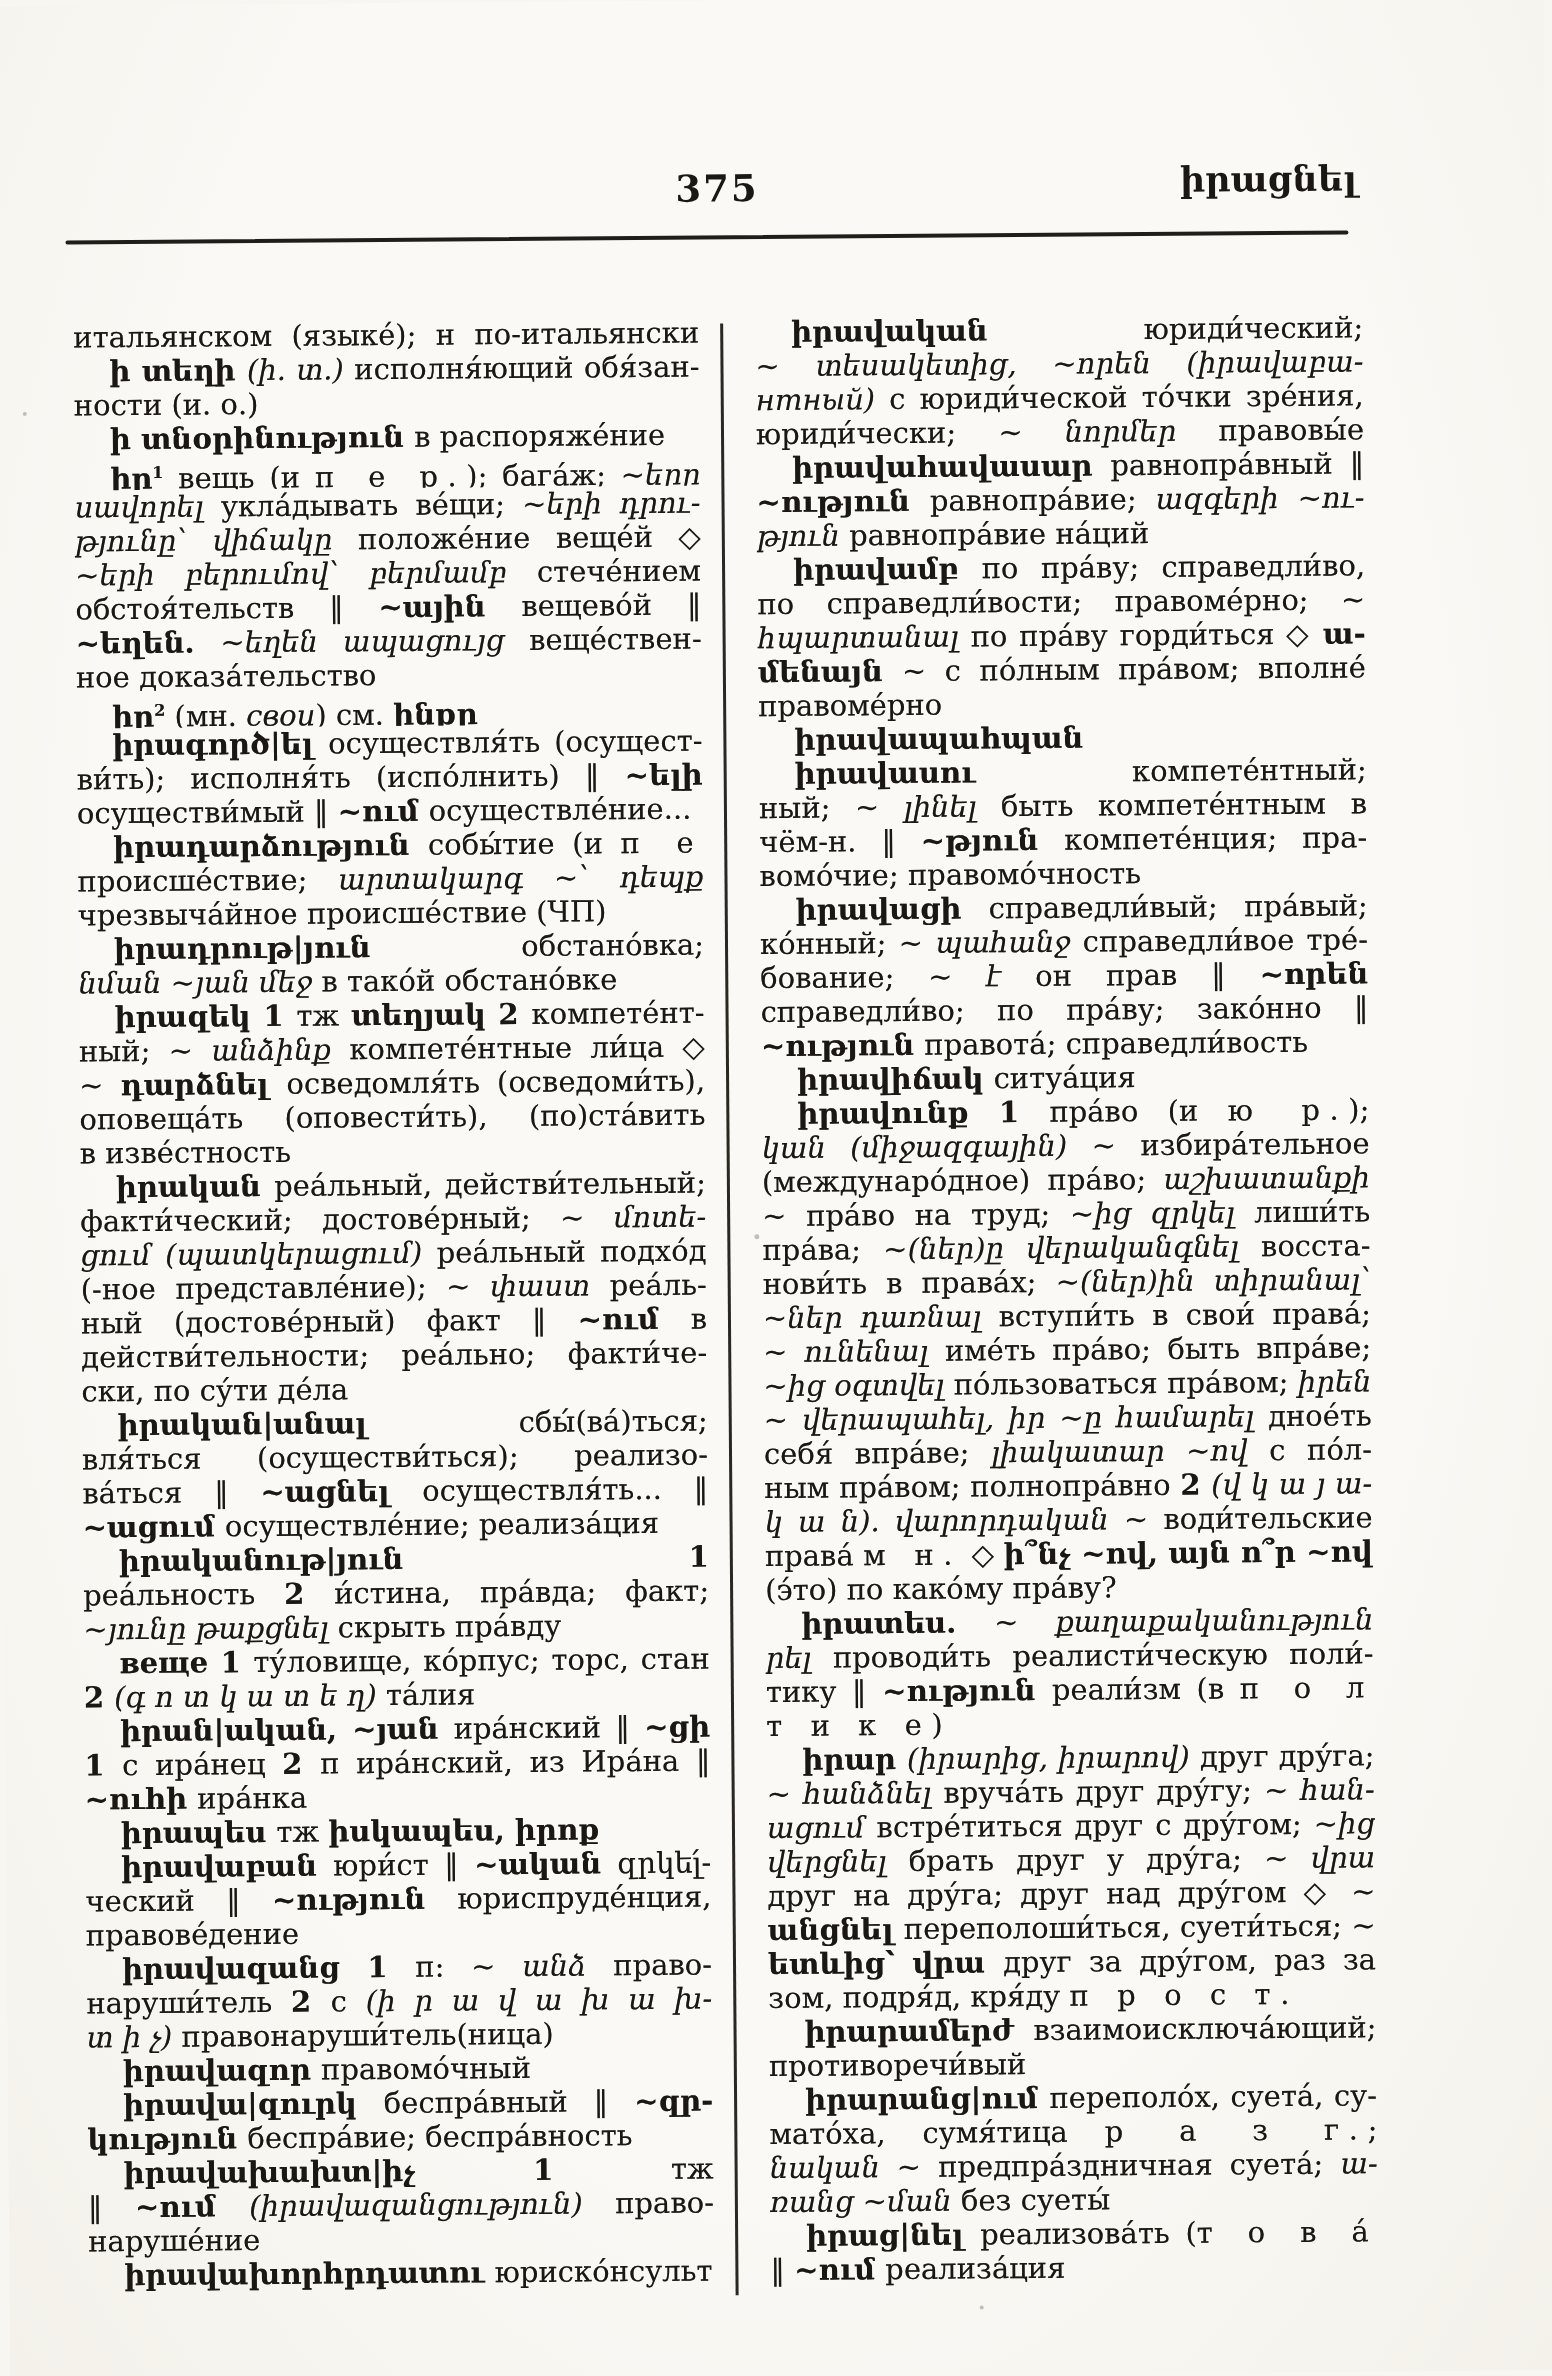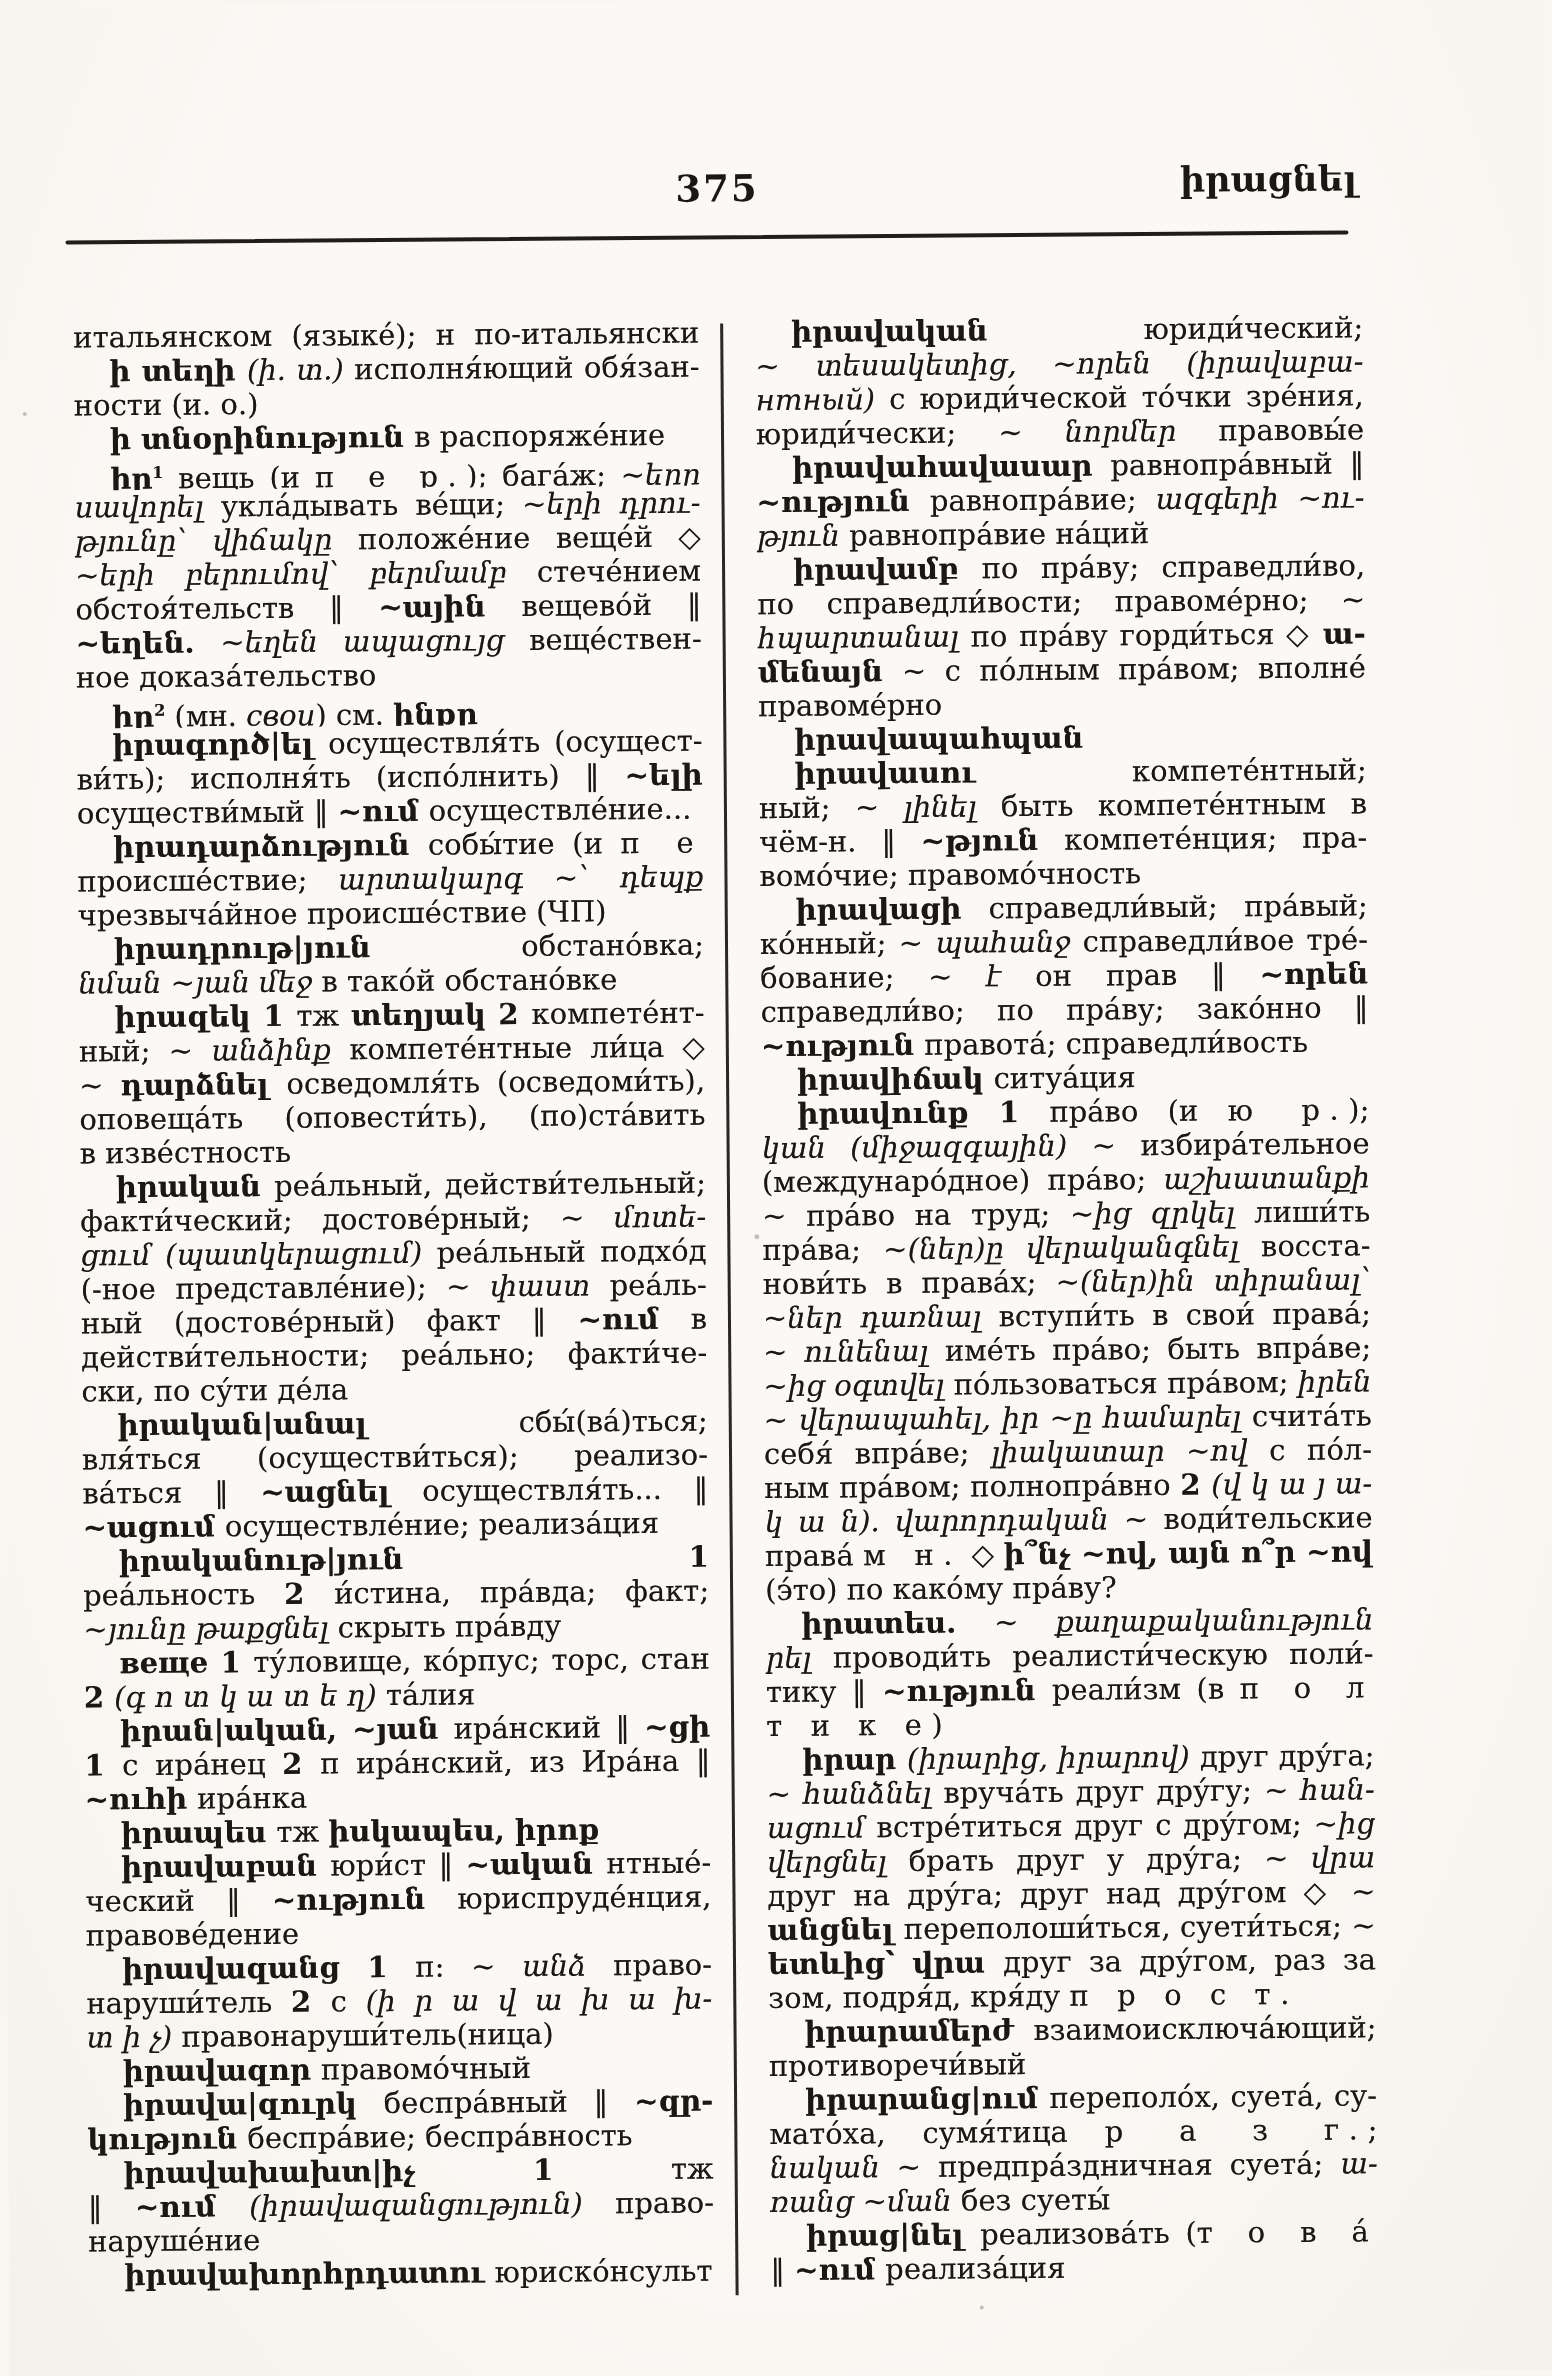--- a/index.html
+++ b/index.html
@@ -100,21 +100,21 @@
         <div class="line"><span class="seg-hb">~ացում </span><span class="seg-r">осуществле́ние; реализа́ция</span></div>
         <div class="line indent just"><span class="seg-hb">իրականութ|յուն </span><span class="seg-b">1 </span><span class="seg-r">действи́тельность;</span></div>
         <div class="line just"><span class="seg-r">реа́льность </span><span class="seg-b">2 </span><span class="seg-r">и́стина, пра́вда; факт;</span></div>
         <div class="line"><span class="seg-hi">~յունը թաքցնել </span><span class="seg-r">скрыть пра́вду</span></div>
         <div class="line indent just"><span class="seg-hb">веще </span><span class="seg-b">1 </span><span class="seg-r">ту́ловище, ко́рпус; торс, стан</span></div>
         <div class="line"><span class="seg-b">2 </span><span class="seg-hi">(գ ո տ կ ա տ ե ղ) </span><span class="seg-r">та́лия</span></div>
         <div class="line indent just"><span class="seg-hb">իրան|ական, ~յան </span><span class="seg-r">ира́нский ‖ </span><span class="seg-hb">~ցի</span></div>
         <div class="line just"><span class="seg-b">1 </span><span class="seg-r">с ира́нец </span><span class="seg-b">2 </span><span class="seg-r">п ира́нский, из Ира́на ‖</span></div>
         <div class="line"><span class="seg-hb">~ուհի </span><span class="seg-r">ира́нка</span></div>
         <div class="line indent"><span class="seg-hb">իրապես </span><span class="seg-r">тж </span><span class="seg-hb">իսկապես, իրոք</span></div>
-        <div class="line indent just"><span class="seg-hb">իրավաբան </span><span class="seg-r">юри́ст ‖ </span><span class="seg-hb">~ական </span><span class="seg-r">нтные́-</span></div>
+        <div class="line indent just"><span class="seg-hb">իրավաբան </span><span class="seg-r">юри́ст ‖ </span><span class="seg-hb">~ական </span><span class="seg-r">զրկել́-</span></div>
         <div class="line just"><span class="seg-r">ческий ‖ </span><span class="seg-hb">~ություն </span><span class="seg-r">юриспруде́нция,</span></div>
         <div class="line"><span class="seg-r">правове́дение</span></div>
         <div class="line indent just"><span class="seg-hb">իրավազանց </span><span class="seg-b">1 </span><span class="seg-r">п: ~ </span><span class="seg-hi">անձ </span><span class="seg-r">право-</span></div>
         <div class="line just"><span class="seg-r">наруши́тель </span><span class="seg-b">2 </span><span class="seg-r">с </span><span class="seg-hi">(ի ր ա վ ա խ ա խ-</span></div>
         <div class="line"><span class="seg-hi">տ ի չ) </span><span class="seg-r">правонаруши́тель(ница)</span></div>
         <div class="line indent"><span class="seg-hb">իրավազոր </span><span class="seg-r">правомо́чный</span></div>
         <div class="line indent just"><span class="seg-hb">իրավա|զուրկ </span><span class="seg-r">беспра́вный ‖ </span><span class="seg-hb">~զր-</span></div>
         <div class="line"><span class="seg-hb">կություն </span><span class="seg-r">беспра́вие; беспра́вность</span></div>
         <div class="line indent just"><span class="seg-hb">իրավախախտ|իչ </span><span class="seg-b">1 </span><span class="seg-r">тж </span><span class="seg-hb">իրավազանց, </span><span class="seg-b">2</span></div>
         <div class="line just"><span class="seg-r">‖ </span><span class="seg-hb">~ում </span><span class="seg-hi">(իրավազանցություն) </span><span class="seg-r">право-</span></div>
@@ -148,21 +148,21 @@
         <div class="line indent"><span class="seg-hb">իրավիճակ </span><span class="seg-r">ситуа́ция</span></div>
         <div class="line indent just"><span class="seg-hb">իրավունք </span><span class="seg-b">1 </span><span class="seg-r">пра́во (и </span><span class="seg-rs">ю р.</span><span class="seg-r">); </span><span class="seg-hi">ընտրա-</span></div>
         <div class="line just"><span class="seg-hi">կան (միջազգային) </span><span class="seg-r">~ избира́тельное</span></div>
         <div class="line just"><span class="seg-r">(междунаро́дное) пра́во; </span><span class="seg-hi">աշխատանքի</span></div>
         <div class="line just"><span class="seg-r">~ пра́во на труд; </span><span class="seg-hi">~ից զրկել </span><span class="seg-r">лиши́ть</span></div>
         <div class="line just"><span class="seg-r">пра́ва; </span><span class="seg-hi">~(ներ)ը վերականգնել </span><span class="seg-r">восста-</span></div>
         <div class="line just"><span class="seg-r">нови́ть в права́х; </span><span class="seg-hi">~(ներ)ին տիրանալ՝</span></div>
         <div class="line just"><span class="seg-hi">~ներ դառնալ </span><span class="seg-r">вступи́ть в свои́ права́;</span></div>
         <div class="line just"><span class="seg-r">~ </span><span class="seg-hi">ունենալ </span><span class="seg-r">име́ть пра́во; быть впра́ве;</span></div>
         <div class="line just"><span class="seg-hi">~ից օգտվել </span><span class="seg-r">по́льзоваться пра́вом; </span><span class="seg-hi">իրեն</span></div>
-        <div class="line just"><span class="seg-r">~ </span><span class="seg-hi">վերապահել, իր ~ը համարել </span><span class="seg-r">счита́ть</span></div>
+        <div class="line just"><span class="seg-r">~ </span><span class="seg-hi">վերապահել, իր ~ը համարել </span><span class="seg-r">дное́ть</span></div>
         <div class="line just"><span class="seg-r">себя́ впра́ве; </span><span class="seg-hi">լիակատար ~ով </span><span class="seg-r">с по́л-</span></div>
         <div class="line just"><span class="seg-r">ным пра́вом; полнопра́вно </span><span class="seg-b">2 </span><span class="seg-hi">(վ կ ա յ ա-</span></div>
         <div class="line just"><span class="seg-hi">կ ա ն). վարորդական </span><span class="seg-r">~ води́тельские</span></div>
         <div class="line just"><span class="seg-r">права́ </span><span class="seg-rs">м н.</span><span class="seg-r"> ◇ </span><span class="seg-hb">ի՞նչ ~ով, այն ո՞ր ~ով</span></div>
         <div class="line"><span class="seg-r">(э́то) по како́му пра́ву?</span></div>
         <div class="line indent just"><span class="seg-hb">իրատես. </span><span class="seg-r">~ </span><span class="seg-hi">քաղաքականություն վա-</span></div>
         <div class="line just"><span class="seg-hi">րել </span><span class="seg-r">проводи́ть реалисти́ческую поли́-</span></div>
         <div class="line just"><span class="seg-r">тику ‖ </span><span class="seg-hb">~ություն </span><span class="seg-r">реали́зм (в </span><span class="seg-rs">п о л и́-</span></div>
         <div class="line"><span class="seg-rs">т и к е</span><span class="seg-r">)</span></div>
         <div class="line indent just"><span class="seg-hb">իրար </span><span class="seg-hi">(իրարից, իրարով) </span><span class="seg-r">друг дру́га;</span></div>

